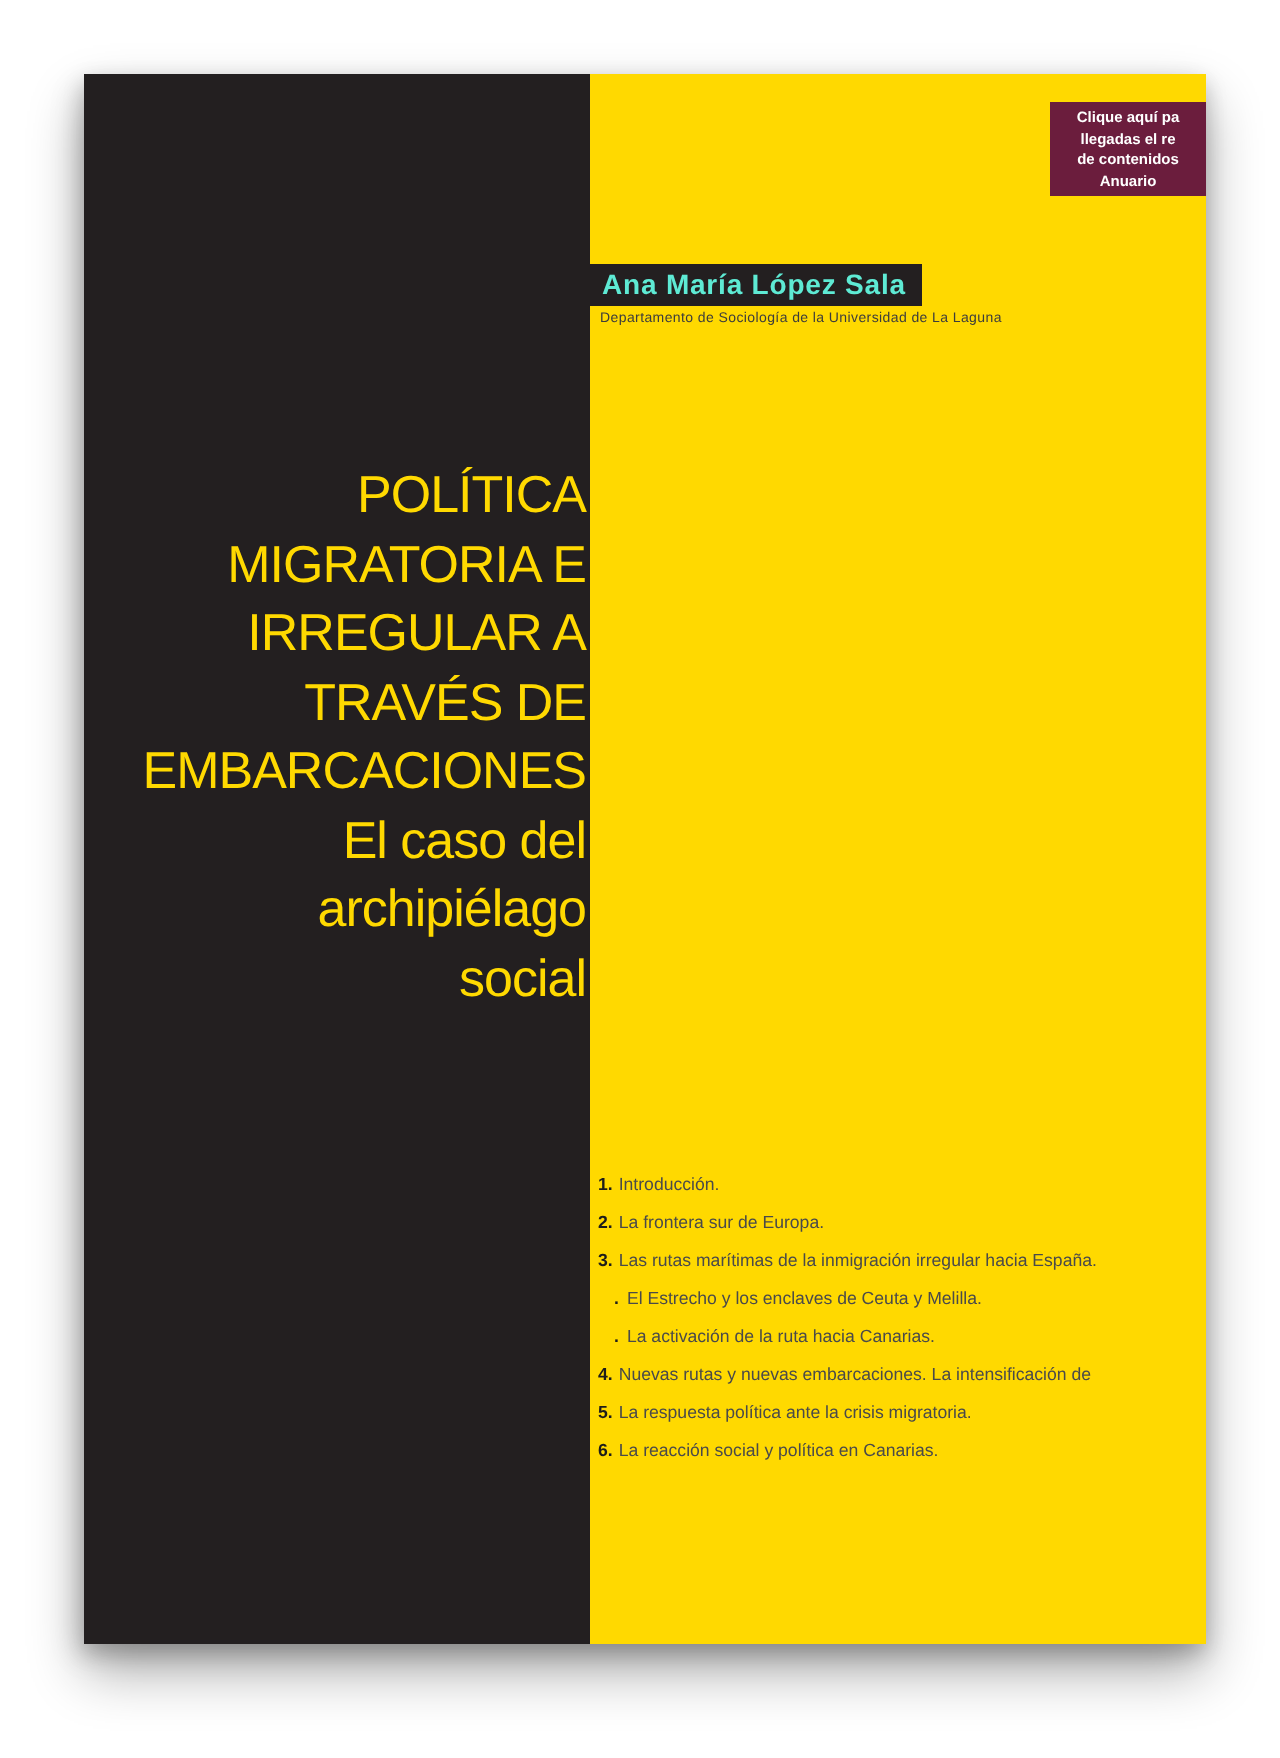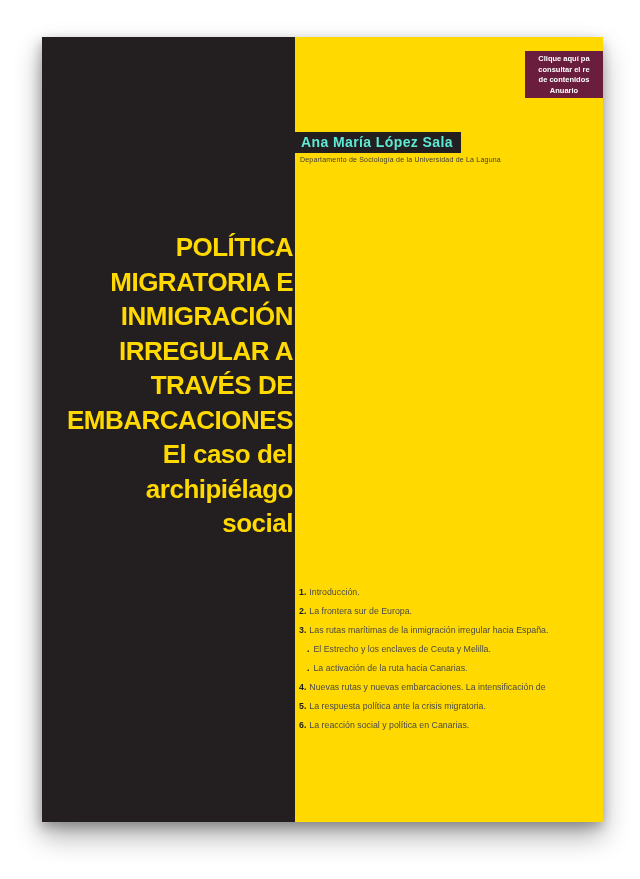--- a/index.html
+++ b/index.html
@@ -18,21 +18,21 @@
     width:253px;flex:none;background:#231f20;position:relative;
   }
   .panel-right{
     flex:1;background:#ffd900;position:relative;
   }
   
   .title{
     position:absolute;top:193px;right:2px;left:0;
     text-align:right;
     color:#ffd900;
-    font-weight:bold;
+    font-weight:normal;
     font-size:26px;
     line-height:34.5px;
     letter-spacing:-0.5px;
   }
   
   .notice{
     position:absolute;top:14px;right:0;width:78px;height:44px;
     background:#6b1d3d;color:#ffffff;
     font-size:7.5px;font-weight:bold;line-height:10.5px;
     text-align:center;padding-top:3px;
@@ -64,35 +64,34 @@
 </style>
 </head>
 <body>
 
 <div class="doc">
 
   <div class="panel-left">
     <div class="title">
         <div class="title-line">POLÍTICA</div>
         <div class="title-line">MIGRATORIA E</div>
-        <div class="title-line">INMIGRACIÓN</div>
         <div class="title-line">IRREGULAR A</div>
         <div class="title-line">TRAVÉS DE</div>
         <div class="title-line">EMBARCACIONES</div>
         <div class="title-line">El caso del</div>
         <div class="title-line">archipiélago</div>
         <div class="title-line">social</div>
       </div>
   </div>
 
   <div class="panel-right">
 
     <div class="notice">
         <div class="notice-line">Clique aquí pa</div>
-        <div class="notice-line">consultar el re</div>
+        <div class="notice-line">llegadas el re</div>
         <div class="notice-line">de contenidos</div>
         <div class="notice-line">Anuario</div>
       </div>
 
     <div class="author-bar">
       <span>Ana María López Sala</span>
     </div>
 
     <div class="author-dept">Departamento de Sociología de la Universidad de La Laguna</div>
 

